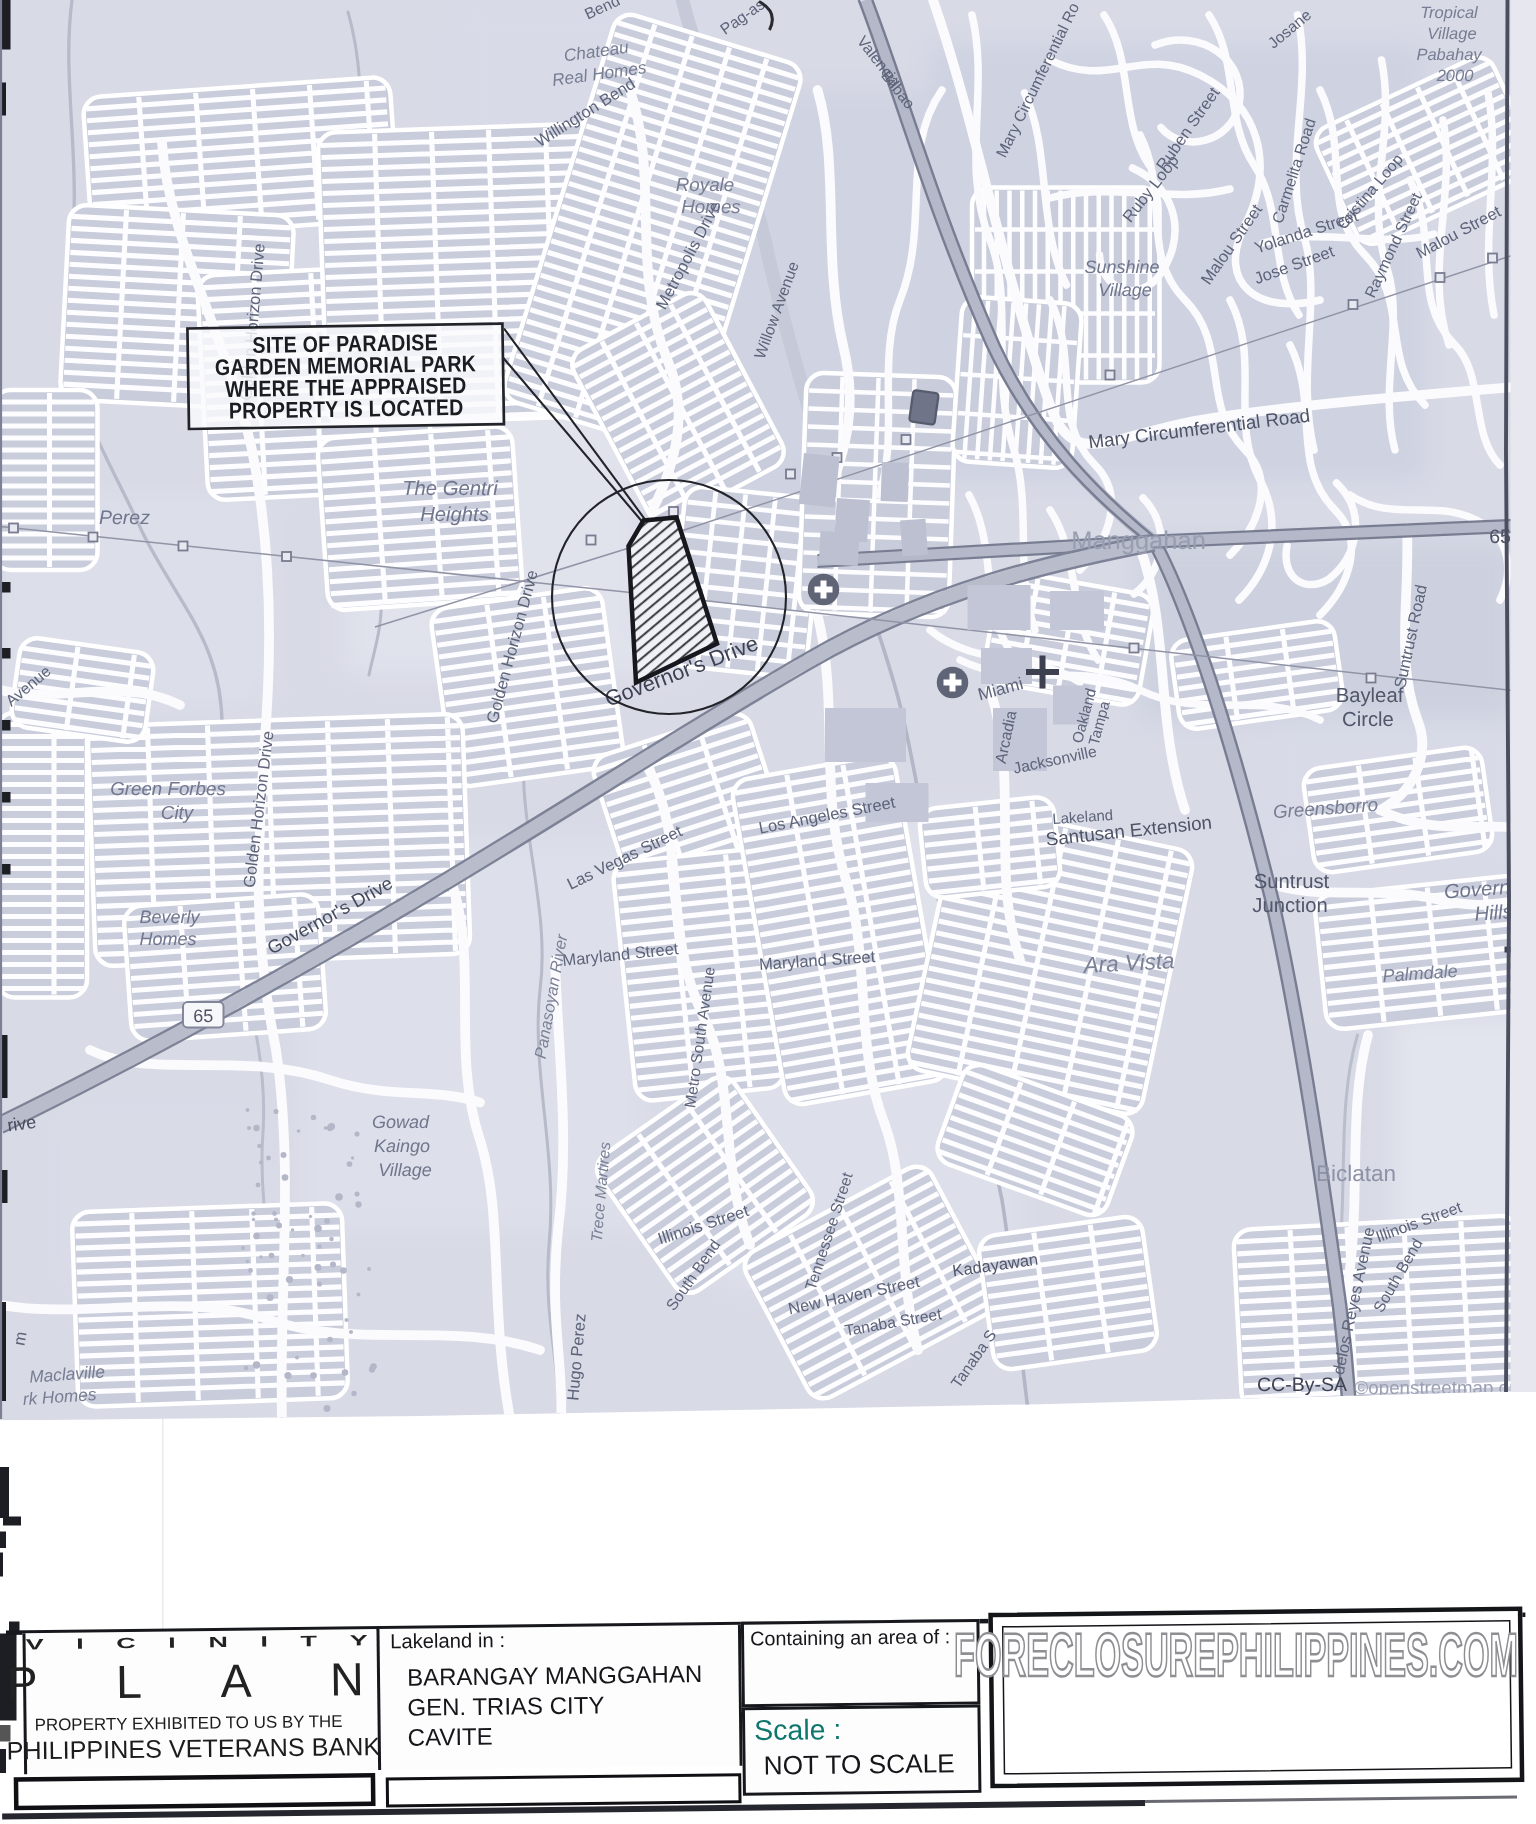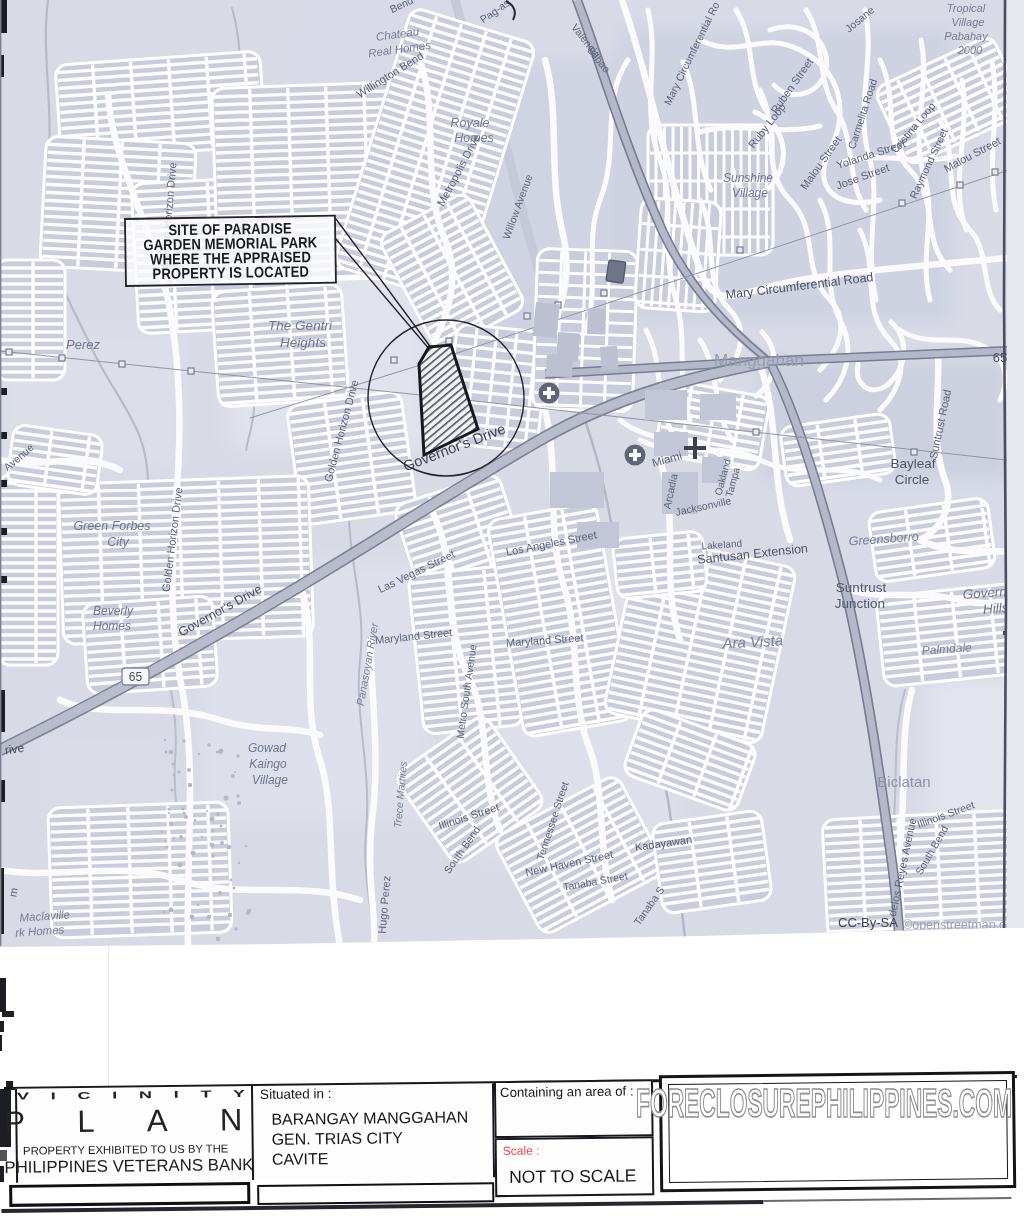--- a/index.html
+++ b/index.html
@@ -645,31 +645,31 @@
         <span>A</span>
         <span>N</span>
       </div>
 
   <div style="position:absolute;left:15px;top:1145px;width:220px;text-align:center;font-family:'Liberation Sans',sans-serif;font-size:11.3px;color:#1c1c1c">PROPERTY EXHIBITED TO US BY THE</div>
 
   <div style="position:absolute;left:2px;top:1158px;width:252px;text-align:center;font-family:'Liberation Sans',sans-serif;font-size:16.8px;color:#1c1c1c;white-space:nowrap">PHILIPPINES VETERANS BANK</div>
 
   <div style="position:absolute;left:251px;top:1089px;width:243px;height:94px;background:#fdfdfd;border-left:2.6px solid #17181d;border-right:2.4px solid #17181d"></div>
 
-  <div style="position:absolute;left:260px;top:1090px;font-family:'Liberation Sans',sans-serif;font-size:13.5px;color:#15151a">Situated in :</div>
+  <div style="position:absolute;left:260px;top:1090px;font-family:'Liberation Sans',sans-serif;font-size:13.5px;color:#15151a">Lakeland in :</div>
 
   <div style="position:absolute;left:271px;top:1113px;font-family:'Liberation Sans',sans-serif;font-size:16px;color:#15151a;line-height:20px">BARANGAY MANGGAHAN<br>GEN. TRIAS CITY<br>CAVITE</div>
 
   <div style="position:absolute;left:494px;top:1087px;width:159px;height:57px;background:#fdfdfd;border:2px solid #17181d;border-top-width:2.6px"></div>
 
   <div style="position:absolute;left:500px;top:1091px;font-family:'Liberation Sans',sans-serif;font-size:13.2px;color:#15151a;white-space:nowrap">Containing an area of :</div>
 
   <div style="position:absolute;left:494px;top:1144px;width:159px;height:59px;background:#fdfdfd;border:2px solid #17181d"></div>
 
-  <div style="position:absolute;left:502px;top:1150px;font-family:'Liberation Sans',sans-serif;font-size:12px;color:#ef4444">Scale :</div>
+  <div style="position:absolute;left:502px;top:1150px;font-family:'Liberation Sans',sans-serif;font-size:19px;color:#0f766e">Scale :</div>
 
   <div style="position:absolute;left:508px;top:1173px;font-family:'Liberation Sans',sans-serif;font-size:17.5px;color:#15151a">NOT TO SCALE</div>
 
   <div style="position:absolute;left:659px;top:1083px;width:356px;height:117px;background:#fff;border:3.6px solid #141519"></div>
 
   <div style="position:absolute;left:668px;top:1092px;width:339px;height:99px;border:1.6px solid #141519"></div>
 
   <div style="position:absolute;left:8px;top:1185px;width:241px;height:22px;background:#fff;border:3px solid #101014"></div>
 
   <div style="position:absolute;left:256px;top:1188px;width:237px;height:20px;background:#fff;border:2.6px solid #101014"></div>

